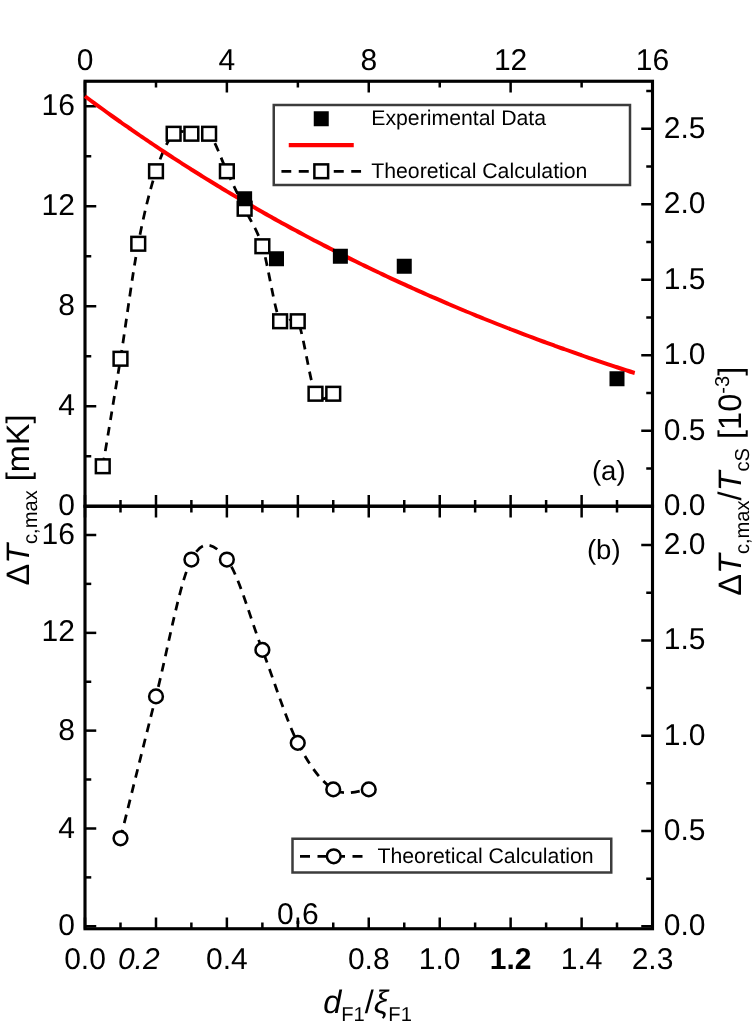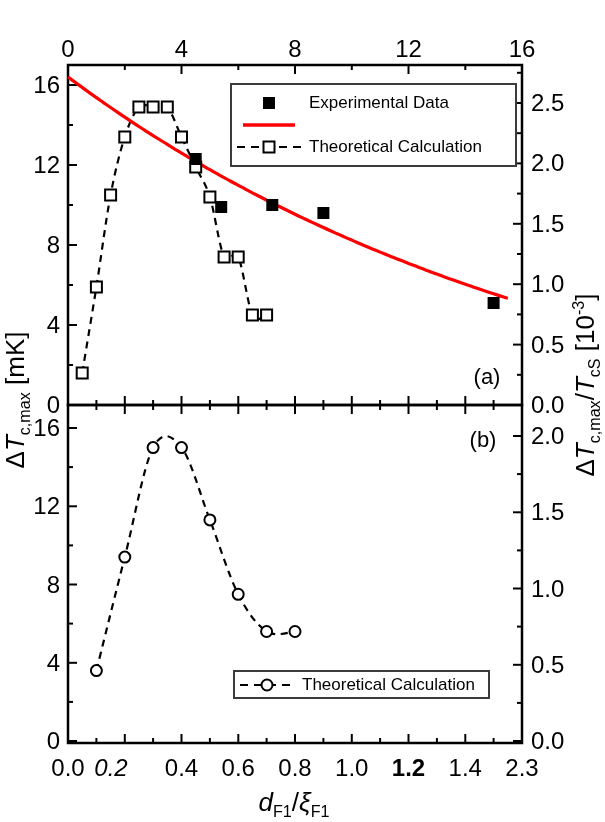--- a/index.html
+++ b/index.html
@@ -158,21 +158,21 @@
 
   <div id="tick-labels">
       <span class="lbl c" style="left: 68px; top: 49px;">0</span>
       <span class="lbl c" style="left: 181.5px; top: 49px;">4</span>
       <span class="lbl c" style="left: 295px; top: 49px;">8</span>
       <span class="lbl c" style="left: 408.5px; top: 49px;">12</span>
       <span class="lbl c" style="left: 522px; top: 49px;">16</span>
       <span class="lbl c" style="left: 68px; top: 768px;">0.0</span>
       <span class="lbl c" style="left: 111px; top: 768px; font-style: italic;">0.2</span>
       <span class="lbl c" style="left: 181.5px; top: 768px;">0.4</span>
-      <span class="lbl c" style="left: 238.25px; top: 768px;">0.6</span>
+      <span class="lbl c" style="left: 238.25px; top: 732px;">0.6</span>
       <span class="lbl c" style="left: 295px; top: 768px;">0.8</span>
       <span class="lbl c" style="left: 351.75px; top: 768px;">1.0</span>
       <span class="lbl c" style="left: 408.5px; top: 768px; font-weight: bold;">1.2</span>
       <span class="lbl c" style="left: 465.25px; top: 768px;">1.4</span>
       <span class="lbl c" style="left: 522px; top: 768px;">2.3</span>
       <span class="lbl r" style="left: 60px; top: 405px;">0</span>
       <span class="lbl r" style="left: 60px; top: 741px;">0</span>
       <span class="lbl r" style="left: 60px; top: 325px;">4</span>
       <span class="lbl r" style="left: 60px; top: 662.75px;">4</span>
       <span class="lbl r" style="left: 60px; top: 245px;">8</span>
@@ -197,21 +197,21 @@
 
   <div class="axis-title center" style="left:294px;top:804px;"><i>d</i><sub>F1</sub><span>/</span><i>ξ</i><sub>F1</sub></div>
 
   <div class="axis-title rot" style="left:17px;top:400px;"><span>Δ</span><i>T</i><sub>c,max</sub><span> [mK]</span></div>
 
   <div class="axis-title rot" style="left:586px;top:385px;"><span>Δ</span><i>T</i><sub>c,max</sub><span>/</span><i>T</i><sub>cS</sub><span> [10</span><sup>-3</sup><span>]</span></div>
 
   <div class="panel-tag" style="left:487px;top:377px;">(a)</div>
   <div class="panel-tag" style="left:483px;top:440px;">(b)</div>
 
-  <div class="legend" style="left:230px;top:83px;width:287px;height:84px;">
+  <div class="legend" style="left:218px;top:83px;width:287px;height:66px;justify-content:flex-end;">
     <div class="lrow">
       <span class="mk">
         <svg width="64" height="14">
             <rect x="26" y="1" width="12" height="12" fill="#000"></rect>
           </svg>
       </span>
       <span class="txt">Experimental Data</span>
     </div>
     <div class="lrow">
       <span class="mk">

